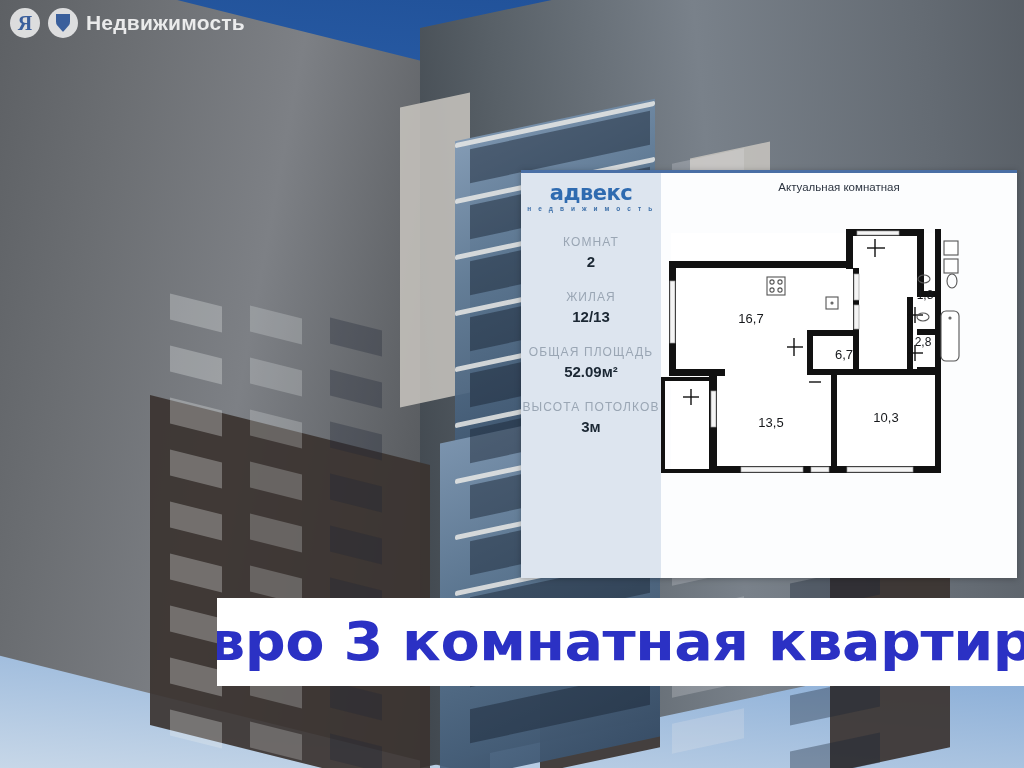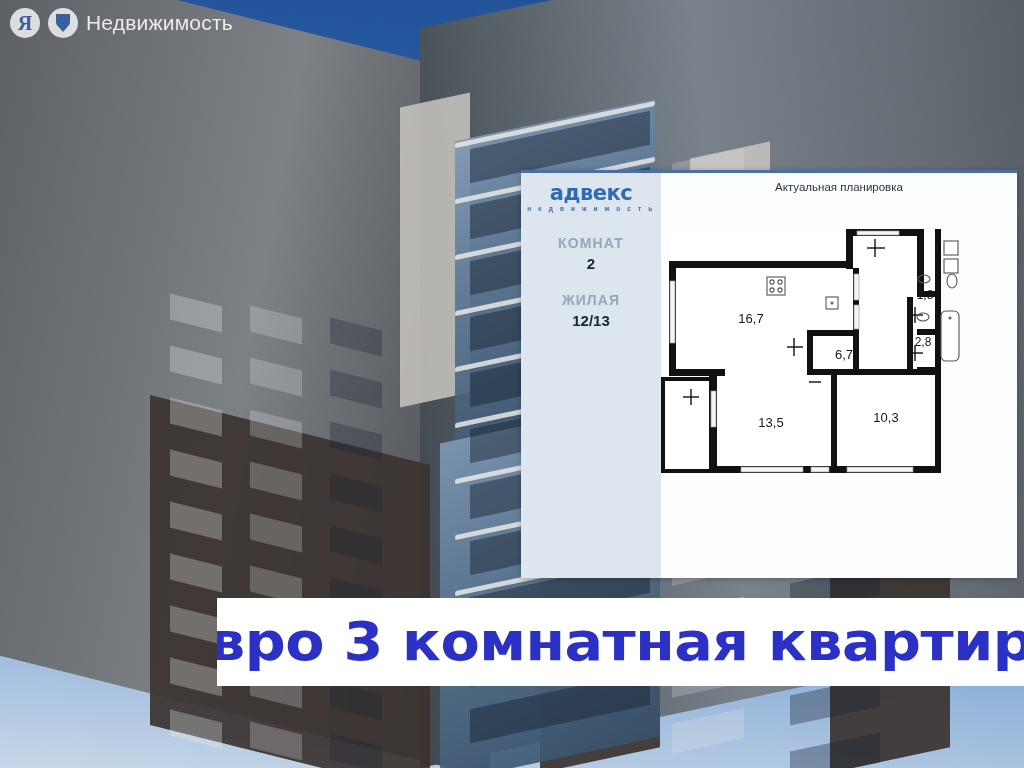--- a/index.html
+++ b/index.html
@@ -65,38 +65,38 @@
 
   
   .yandex{position:absolute;left:10px;top:8px;display:flex;align-items:center;gap:8px;z-index:6;}
   .ya-ico{width:30px;height:30px;border-radius:50%;background:rgba(255,255,255,.78);
     display:flex;align-items:center;justify-content:center;
     color:#3a5f9c;font-weight:bold;font-size:20px;line-height:1;font-family:"Liberation Serif",serif;}
   .ya-ico2{width:30px;height:30px;border-radius:50%;background:rgba(255,255,255,.78);position:relative;}
   .ya-ico2::after{content:"";position:absolute;left:8px;top:6px;width:14px;height:18px;
     border-radius:0 0 50% 50%/0 0 60% 60%;background:#3a5f9c;
     clip-path:polygon(0 0,100% 0,100% 55%,50% 100%,0 55%);}
-  .ya-text{color:rgba(255,255,255,.86);font-size:21px;font-weight:400;letter-spacing:.2px;}
+  .ya-text{color:rgba(255,255,255,.86);font-size:21px;font-weight:700;letter-spacing:.2px;}
 
   
   .card{position:absolute;left:521px;top:170px;width:496px;height:405px;z-index:5;
     box-shadow:0 1px 6px rgba(0,0,0,.25);display:flex;overflow:hidden;
     border-top:3px solid #4a6fa5;}
   .card-left{width:140px;background:#dde5ef;position:relative;flex:0 0 140px;
     display:flex;flex-direction:column;align-items:center;padding-top:8px;}
   .card-right{flex:1;background:#fcfdfe;position:relative;}
 
   .adveks{margin-top:2px;text-align:center;user-select:none;}
   .adveks .a1{font-size:21px;font-weight:900;color:#2f6bb0;letter-spacing:-.5px;
      font-family:"DejaVu Sans",sans-serif;line-height:1;}
   .adveks .a2{font-size:6.5px;font-weight:700;color:#3d6fa8;letter-spacing:2.6px;
      margin-top:2px;line-height:1;}
 
   .spec{width:100%;text-align:center;}
-  .spec .k{font-size:14px;color:#9aa6b4;letter-spacing:1.1px;font-weight:700;}
+  .spec .k{font-size:12px;color:#9aa6b4;letter-spacing:1.1px;font-weight:400;}
   .spec .v{font-size:15px;color:#1b2733;font-weight:bold;margin-top:4px;}
 
   .plan-head{position:absolute;left:0;right:0;top:8px;text-align:center;}
   .plan-head .h1{font-size:11.5px;color:#2c3440;}
   .plan-head .h2{font-size:11.5px;color:#2c3440;margin-top:4px;}
   .plan-head .h2 b{font-weight:bold;}
 
   .plan-wrap{position:absolute;left:0;top:46px;width:356px;height:330px;}
   .plan-wm{position:absolute;left:-140px;top:150px;width:520px;text-align:center;
     font-size:44px;font-weight:900;color:#cfe0ef;opacity:.9;letter-spacing:2px;
@@ -233,26 +233,34 @@
       </div>
       <div id="spec-list" style="width:100%;margin-top:22px;">
           <div class="spec" style="margin-bottom: 20px;">
             <div class="k">КОМНАТ</div>
             <div class="v">2</div>
           </div>
           <div class="spec" style="margin-bottom: 20px;">
             <div class="k">ЖИЛАЯ</div>
             <div class="v">12/13</div>
           </div>
+          <div class="spec" style="margin-bottom: 20px;">
+            <div class="k">ОБЩАЯ ПЛОЩАДЬ</div>
+            <div class="v">52.09м²</div>
+          </div>
+          <div class="spec" style="margin-bottom: 20px;">
+            <div class="k">ВЫСОТА ПОТОЛКОВ</div>
+            <div class="v">3м</div>
+          </div>
         </div>
     </div>
 
     <div class="card-right">
       <div class="plan-head">
-        <div class="h1">Актуальная планировка</div>
+        <div class="h1">Актуальная комнатная</div>
       </div>
 
       <div class="plan-wrap">
         <div class="plan-wm">адвекс</div>
 
         <svg class="plan" width="356" height="330" viewBox="0 0 356 330">
           <g fill="#ffffff">
             <rect x="10" y="14" width="270" height="240"></rect>
           </g>
 

